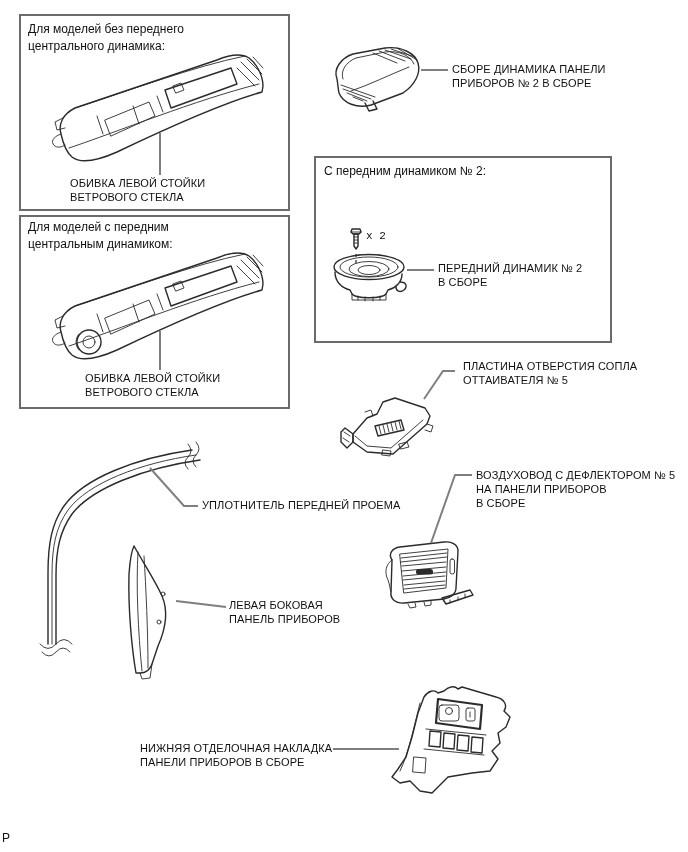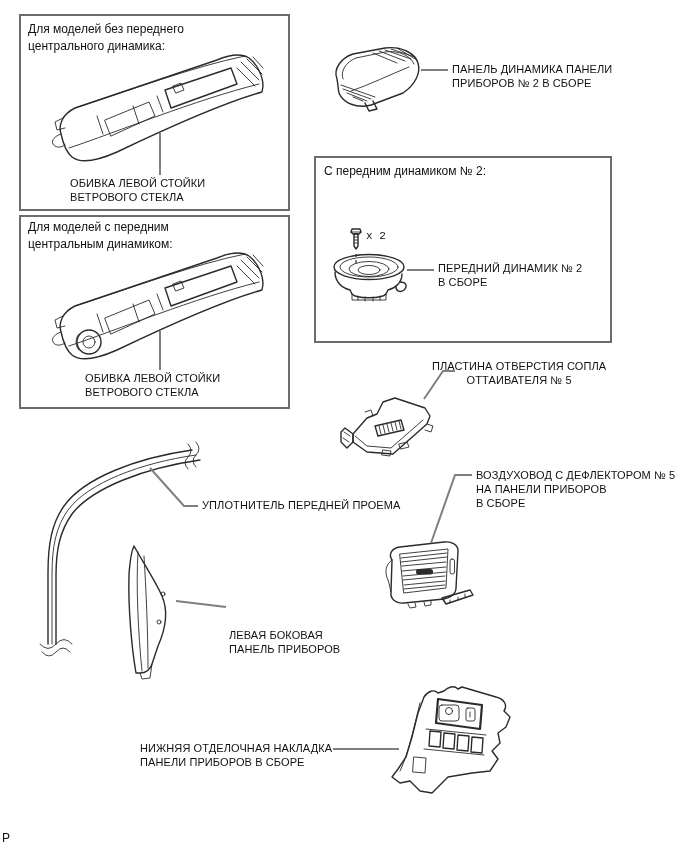--- a/index.html
+++ b/index.html
@@ -85,21 +85,21 @@
 
   <svg class="art" style="left:327px;top:45px;" width="102" height="68" viewBox="0 0 102 68">
     <path d="M10,34 C6,24 14,13 26,9 L58,3 C74,1 88,8 91,18 C94,28 88,40 76,48 L44,60 C30,64 16,58 12,48 C11,44 11,39 10,34 Z"></path>
     <path class="thin" d="M16,34 C13,26 19,17 29,13 L58,7 C72,5 84,11 87,19"></path>
     <path class="thin" d="M24,46 C42,40 62,30 82,22"></path>
     <path class="thin" d="M58,5 L84,14 M64,4 L88,12 M70,3 L90,15 M52,6 L78,16 M46,8 L70,18"></path>
     <path class="thin" d="M16,44 L44,54 M20,48 L40,56 M14,40 L48,52 M26,52 L36,56"></path>
     <path d="M38,58 L42,66 L50,64 L46,56"></path>
   </svg>
   <div class="label" style="left:452px;top:62px;">
-    <div>ПАНЕЛЬ ДИНАМИКА ПАНЕЛИ</div>
+    <div>СБОРЕ ДИНАМИКА ПАНЕЛИ</div>
     <div>ПРИБОРОВ № 2 В СБОРЕ</div>
   </div>
 
   <div class="frame" style="left:314px;top:156px;width:298px;height:187px;"></div>
   <div class="title" style="left:324px;top:163px;text-align:right;">
     <div>С передним динамиком № 2:</div>
   </div>
 
   <svg class="art" style="left:349px;top:228px;" width="14" height="26" viewBox="0 0 14 26">
     <path d="M3,1 L11,1 L12,4 L10,6 L4,6 L2,4 Z"></path>
@@ -127,21 +127,21 @@
   <svg class="art" style="left:337px;top:386px;" width="100" height="78" viewBox="0 0 100 78">
     <path d="M16,48 L30,32 L40,28 L46,16 L58,12 L88,22 L93,30 L90,38 L56,68 L30,66 L16,56 Z"></path>
     <path class="thin" d="M18,50 L30,60 L54,62 L86,34"></path>
     <path d="M38,40 L64,34 L67,44 L41,50 Z"></path>
     <path class="thin" d="M42,40 L44,48 M46,39 L48,47 M50,38 L52,46 M54,37 L56,45 M58,36 L60,44 M62,35 L64,43"></path>
     <path d="M8,42 L16,48 L16,56 L10,62 L4,56 L4,46 Z"></path>
     <path class="thin" d="M7,46 L13,50 M6,52 L12,56"></path>
     <path class="thin" d="M46,64 l8,1 l-1,5 l-8,-1 Z M62,58 l8,-2 l2,5 l-8,2 Z"></path>
     <path class="thin" d="M90,38 l6,2 l-2,6 l-6,-2 M28,26 l6,-2 l2,6"></path>
   </svg>
-  <div class="label" style="left:432px;top:359px;text-align:center;">
+  <div class="label" style="left:463px;top:359px;">
     <div>ПЛАСТИНА ОТВЕРСТИЯ СОПЛА</div>
     <div>ОТТАИВАТЕЛЯ № 5</div>
   </div>
 
   <svg class="art" style="left:380px;top:538px;" width="98" height="78" viewBox="0 0 98 78">
     <path d="M12,22 C8,16 12,10 20,9 L64,4 C72,3 78,7 78,13 L76,50 C76,56 70,60 64,61 L24,65 C16,66 10,61 11,54 Z"></path>
     <path class="thin" d="M20,16 L68,11 L66,50 L24,55 Z"></path>
     <path class="thin" d="M21,20 L67,15 M21,24 L67,19 M22,28 L66,24 M22,33 L66,29 M23,38 L66,34 M23,42 L65,38 M24,47 L65,43 M24,51 L65,47"></path>
     <rect class="fill" x="36" y="31" width="17" height="5.5" rx="2.5"></rect>
     <rect class="thin" x="70" y="21" width="4.5" height="15" rx="2"></rect>
@@ -168,21 +168,21 @@
   </div>
 
   <svg class="art" style="left:112px;top:540px;" width="78" height="140" viewBox="0 0 78 140">
     <path d="M22,6 C32,24 44,42 50,56 C56,70 54,88 46,106 L40,124 C38,130 34,133 28,133 L24,133 C20,110 16,70 17,34 C18,20 20,10 22,6 Z"></path>
     <path class="thin" d="M26,12 C24,44 26,92 30,131"></path>
     <path class="thin" d="M32,16 C34,48 36,92 36,128"></path>
     <circle class="thin" cx="51" cy="54" r="2"></circle>
     <circle class="thin" cx="47" cy="82" r="2"></circle>
     <path class="thin" d="M28,133 L30,139 L38,138 L40,124"></path>
   </svg>
-  <div class="label" style="left:229px;top:598px;margin-top:30px;">
+  <div class="label" style="left:229px;top:598px;">
     <div>ЛЕВАЯ БОКОВАЯ</div>
     <div>ПАНЕЛЬ ПРИБОРОВ</div>
   </div>
 
   <svg class="art" style="left:378px;top:683px;" width="140" height="115" viewBox="0 0 140 115">
     <path d="M46,14 C50,8 56,6 60,10 L66,8 C70,4 76,2 80,6 L84,4 L118,14 C126,16 130,22 126,28 L132,34 L128,44 L120,50 L122,60 L114,68 L120,76 L112,88 L94,90 L70,94 L62,102 L54,110 L42,108 L32,98 L22,100 L14,94 L20,86 L28,74 L34,54 L40,30 Z"></path>
     <path class="thin" d="M42,20 C36,44 30,72 22,88"></path>
     <path class="thick" d="M60,16 L104,22 L102,46 L58,40 Z"></path>
     <path class="thin" d="M64,22 h14 a3,3 0 0 1 3,3 v10 a3,3 0 0 1 -3,3 h-14 a3,3 0 0 1 -3,-3 v-10 a3,3 0 0 1 3,-3 Z"></path>
     <circle class="thin" cx="71" cy="28" r="3.5"></circle>

